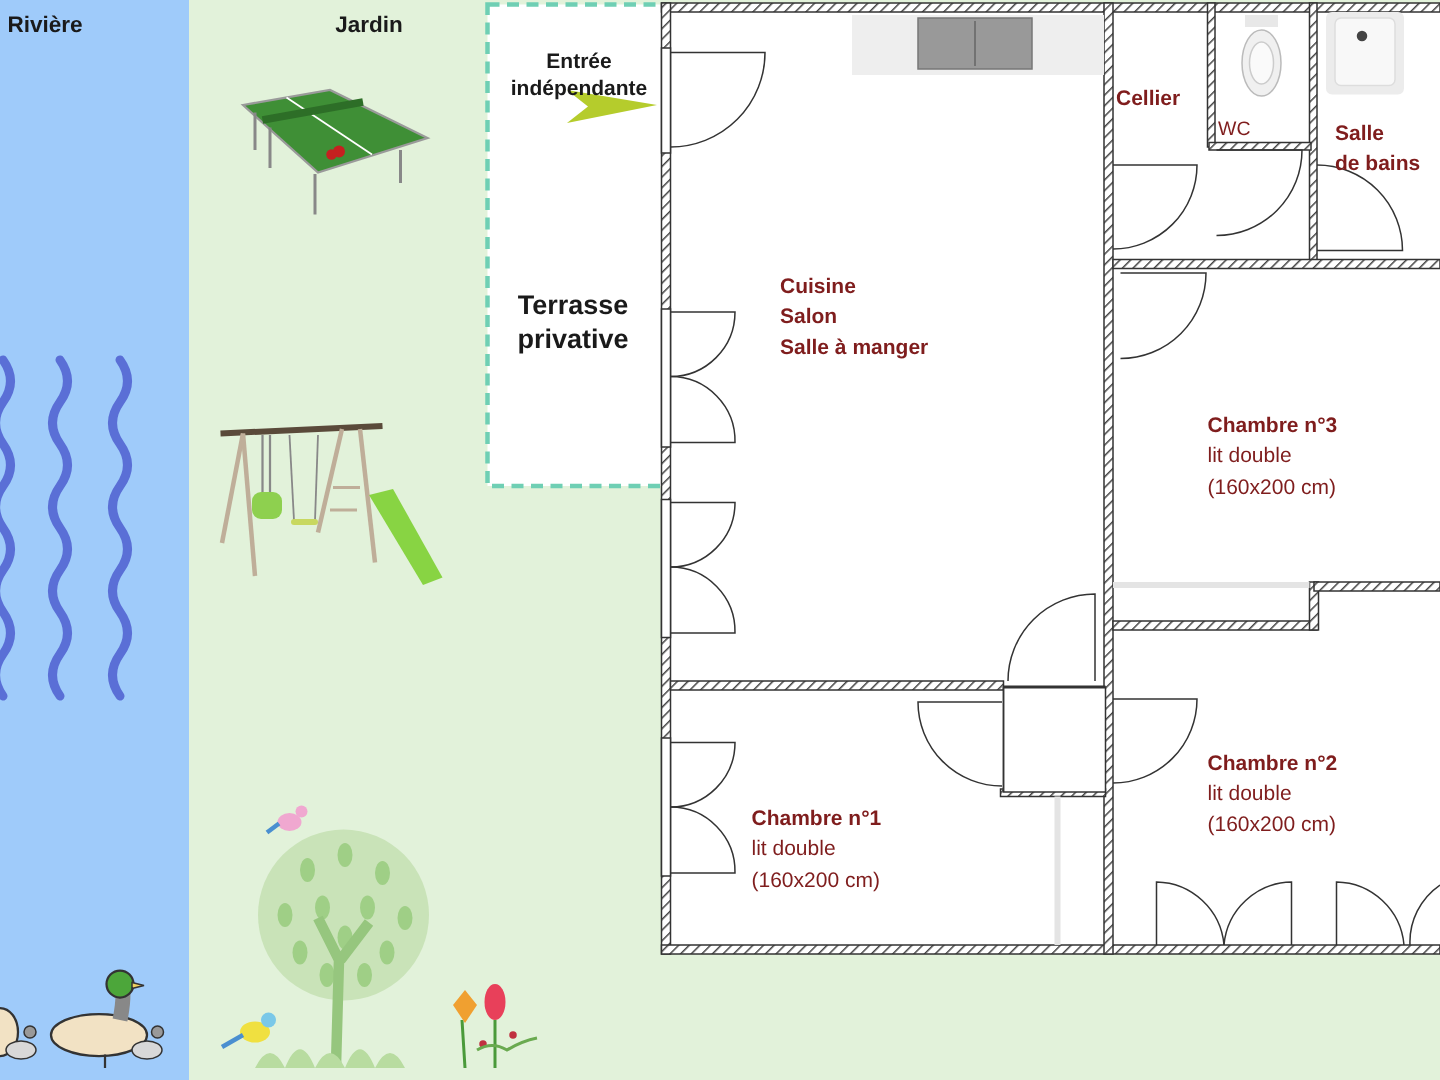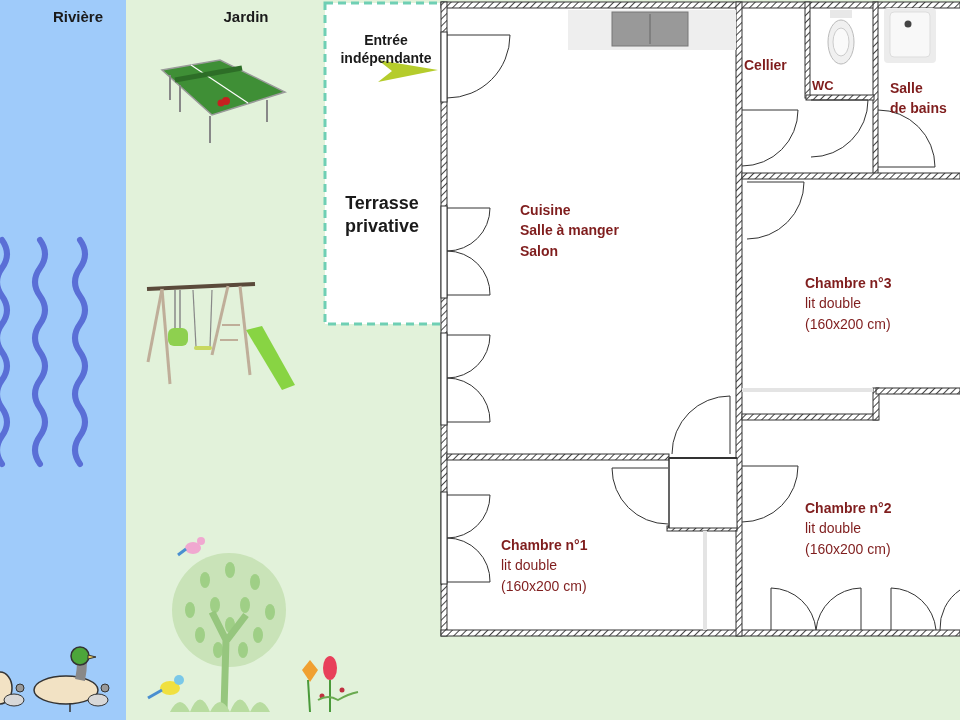--- a/index.html
+++ b/index.html
@@ -196,41 +196,41 @@
     <path d="M771,630 V588 A46,46 0 0 1 816,630"></path>
     <path d="M861,630 V588 A46,46 0 0 0 816,630"></path>
     <path d="M891,630 V588 A46,46 0 0 1 936,630"></path>
     <path d="M960,590 A46,46 0 0 0 940,630"></path>
   </g>
 
   <line x1="705" y1="531" x2="705" y2="630" stroke="#e4e4e4" stroke-width="4"></line>
   <line x1="742" y1="390" x2="873" y2="390" stroke="#e4e4e4" stroke-width="4"></line>
 </svg>
 
-<div class="lbl" style="left:0;top:7px;width:60px;font-size:15px;padding-left:48px;">Rivière</div>
+<div class="lbl" style="left:0;top:7px;width:60px;font-size:15px;">Rivière</div>
 <div class="lbl" style="left:196px;top:7px;width:100px;font-size:15px;text-align:center;">Jardin</div>
 
 <div class="lbl" style="left:330px;top:16px;width:112px;font-size:14px;margin-top:15px;">
   <div>Entrée</div>
   <div>indépendante</div>
 </div>
 
 <div class="lbl" style="left:330px;top:192px;width:104px;font-size:18px;">
   <div>Terrasse</div>
   <div>privative</div>
 </div>
 
-<div class="room-title" style="left:520px;top:200px;width:146px;">
+<div class="room-title" style="left:520px;top:180px;width:146px;">
   <div class="b">Cuisine</div>
+  <div class="b">Salon</div>
   <div class="b">Salle à manger</div>
-  <div class="b">Salon</div>
 </div>
 
 <div class="room-title b" style="left:744px;top:55px;width:62px;font-weight:bold;">Cellier</div>
-<div class="room-title b" style="left:812px;top:77px;width:62px;font-weight:bold;font-size:13px;">WC</div>
+<div class="room-title b" style="left:812px;top:77px;width:62px;font-weight:normal;font-size:13px;">WC</div>
 
 <div class="room-title" style="left:890px;top:78px;width:86px;">
   <div class="b">Salle</div>
   <div class="b">de bains</div>
 </div>
 
 <div class="room-title" style="left:805px;top:273px;width:160px;">
   <div class="b">Chambre n°3</div>
   <div>lit double</div>
   <div>(160x200 cm)</div>

